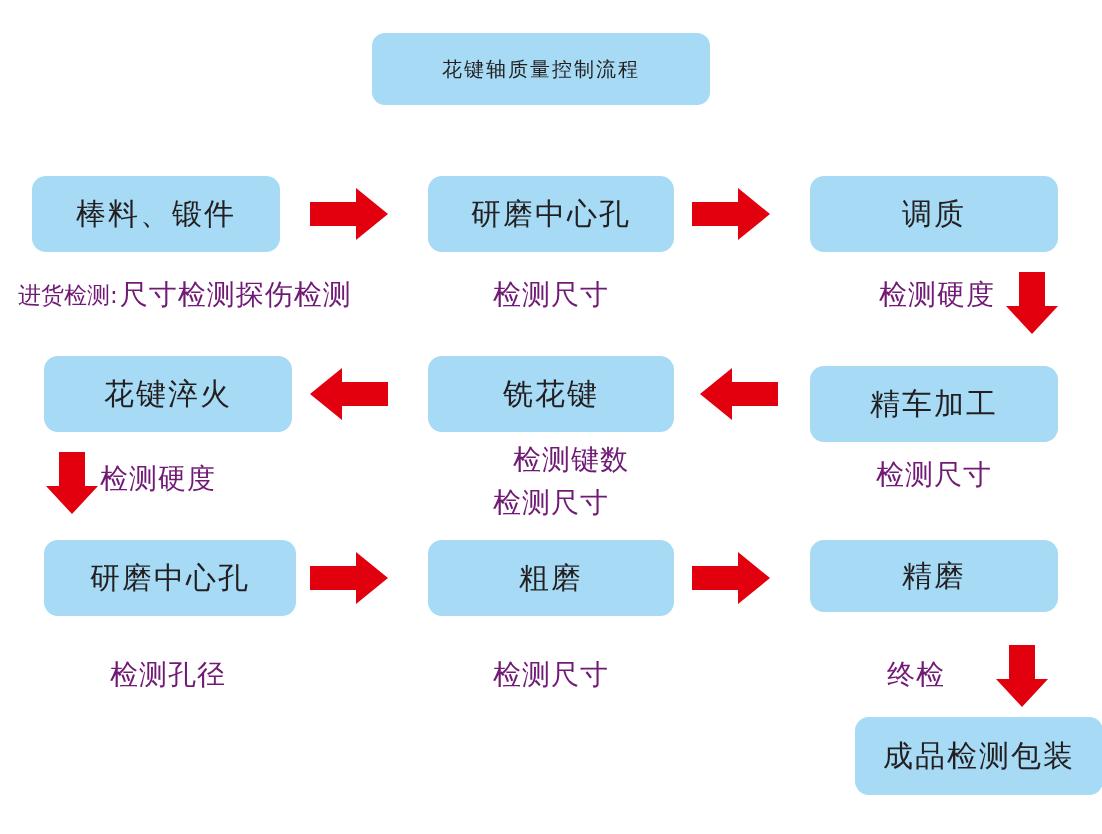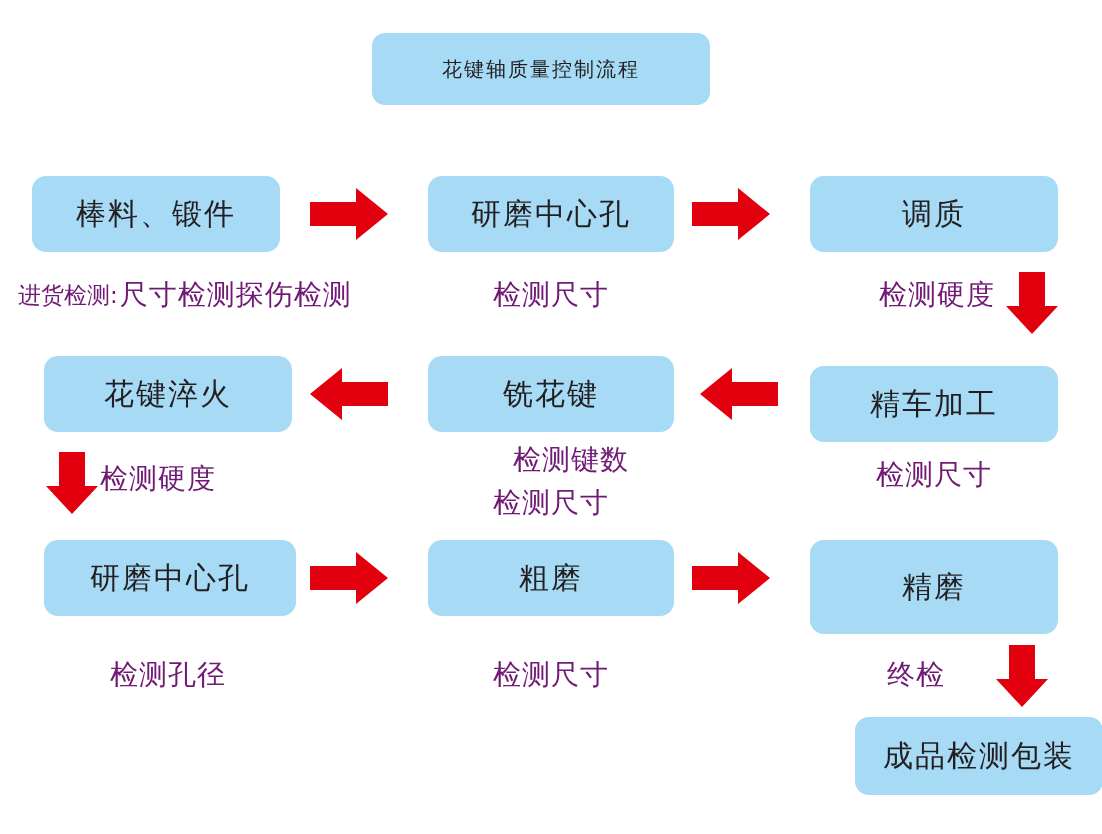--- a/index.html
+++ b/index.html
@@ -189,21 +189,21 @@
   <div class="node" style="left:428px; top:540px; width:246px; height:76px;">
     <span>粗磨</span>
   </div>
 
   <div class="arrow" style="left:692px; top:552px; width:78px; height:52px;">
     <svg viewBox="0 0 78 52" preserveAspectRatio="none" aria-hidden="true">
       <path d="M0,14 L46,14 L46,0 L78,26 L46,52 L46,38 L0,38 Z" fill="#e2000f"></path>
     </svg>
   </div>
 
-  <div class="node" style="left:810px; top:540px; width:248px; height:94px;">
+  <div class="node" style="left:810px; top:540px; width:248px; height:72px;">
     <span>精磨</span>
   </div>
 
   <div class="caption center" style="left:44px; top:658px; width:248px; height:34px;">
     <span>检测孔径</span>
   </div>
 
   <div class="caption center" style="left:428px; top:658px; width:246px; height:34px;">
     <span>检测尺寸</span>
   </div>

